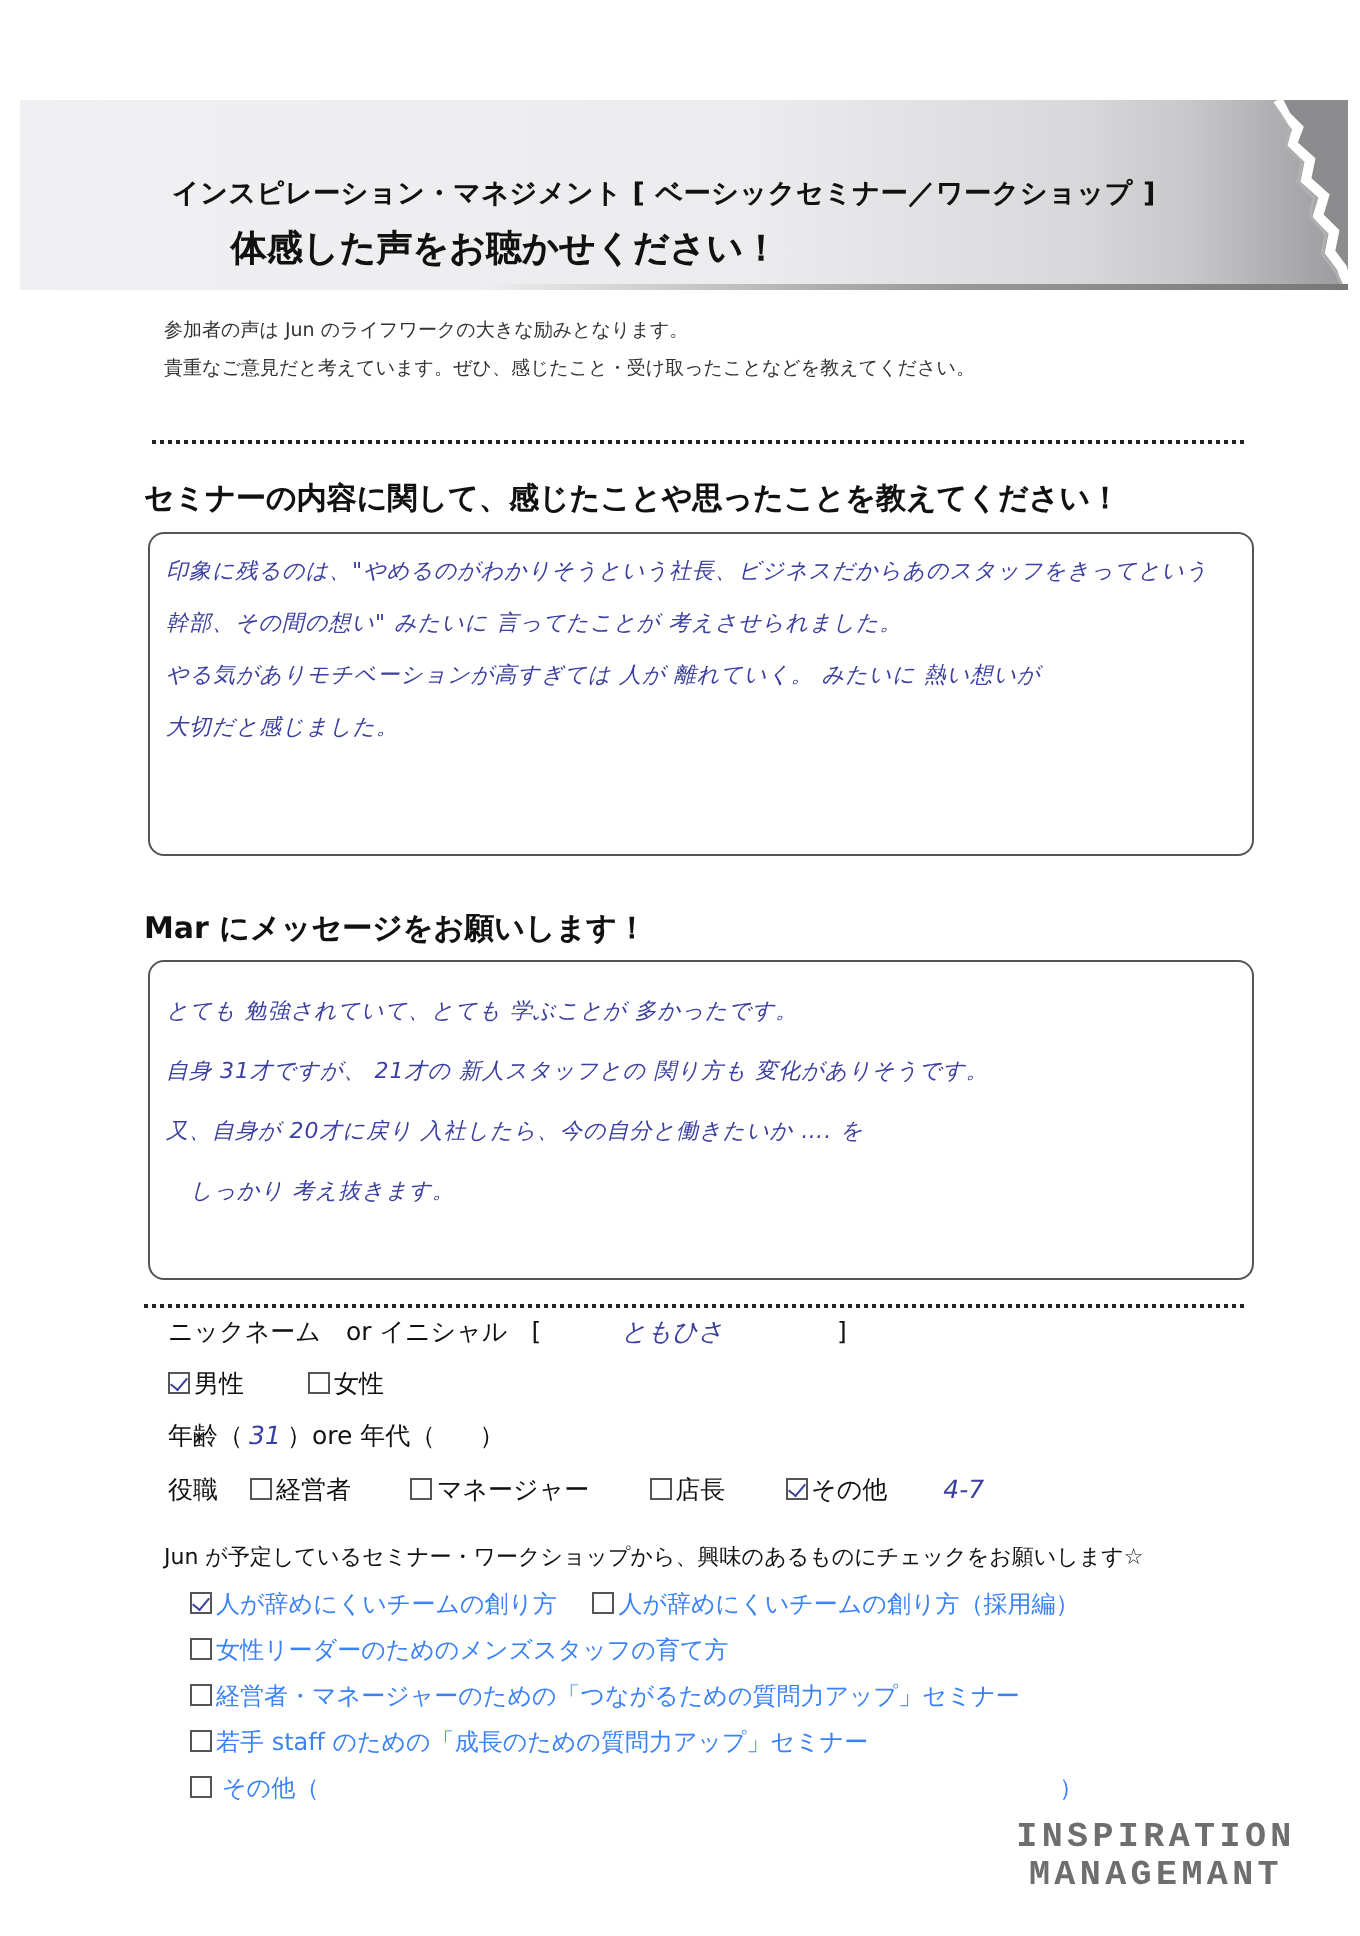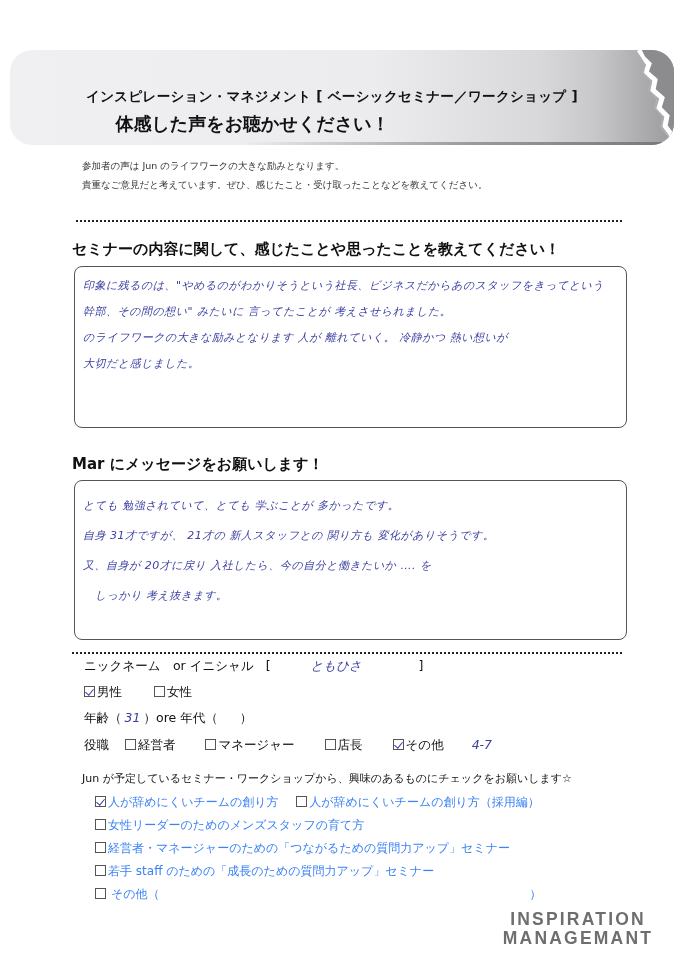--- a/index.html
+++ b/index.html
@@ -3,21 +3,20 @@
   <meta charset="utf-8">
   <style>
     * { box-sizing: border-box; margin: 0; padding: 0; }
     html, body { width: 680px; height: 968px; background: #ffffff; overflow: hidden; }
     body { position: relative; font-family: "DejaVu Sans", "Liberation Sans", sans-serif; color: #1a1a1a; }
 
     .banner {
       position: absolute; left: 10px; top: 50px; width: 664px; height: 95px;
       background: linear-gradient(90deg, #f0f0f2 0%, #ececee 55%, #d8d8da 80%, #c8c8ca 88%, #9a9a9c 100%);
       overflow: hidden;
-      border-radius: 22px;
     }
     .banner::after {
       content: ""; position: absolute; left: 0; bottom: 0; right: 0; height: 3px;
       background: linear-gradient(90deg, rgba(0,0,0,0) 35%, #999 70%, #777 100%);
     }
     .tear {
       position: absolute; right: 0; top: 0; width: 75px; height: 95px;
     }
     .banner-line1 {
       position: absolute; left: 0; width: 664px; top: 38px; text-align: center;
@@ -58,21 +57,21 @@
       content: ""; position: absolute; left: 2px; top: 0px; width: 4px; height: 7px;
       border-right: 1.5px solid #3b3fa0; border-bottom: 1.5px solid #3b3fa0; transform: rotate(40deg);
     }
     .pen { color: #3b3fa0; font-style: italic; }
 
     .interest-title { position: absolute; left: 82px; top: 771px; font-size: 11px; color: #111; }
     .interest { position: absolute; left: 95px; font-size: 12px; color: #3b82f6; white-space: nowrap; }
 
     .logo {
       position: absolute; left: 497px; top: 910px; width: 162px; text-align: center;
-      font-family: Liberation Sans, sans-serif; font-weight: bold; color: #6e6e6e;
+      font-family: Liberation Mono, monospace; font-weight: bold; color: #6e6e6e;
       font-size: 17.5px; line-height: 19px; letter-spacing: 2.2px;
     }
   </style>
 </head>
 <body>
 
 <div class="banner">
   <svg class="tear" viewBox="0 0 75 95" preserveAspectRatio="none">
     <polygon points="75,0 40,0 44,8 50,14 47,22 56,30 54,40 63,48 60,58 68,66 66,76 72,84 75,95" fill="#8c8c8e"></polygon>
     <polyline points="40,0 44,8 50,14 47,22 56,30 54,40 63,48 60,58 68,66 66,76 72,84 75,95" fill="none" stroke="#ffffff" stroke-width="5"></polyline>
@@ -87,21 +86,21 @@
   <div>貴重なご意見だと考えています。ぜひ、感じたこと・受け取ったことなどを教えてください。</div>
 </div>
 
 <div class="dotline" style="top:220px;"></div>
 
 <div class="section-title" style="top:240px;">セミナーの内容に関して、感じたことや思ったことを教えてください！</div>
 <div class="hbox" style="top:266px; height:162px;">
   <div class="hw" style="top:6px;">
     <p>印象に残るのは、"やめるのがわかりそうという社長、ビジネスだからあのスタッフをきってという</p>
     <p>幹部、その間の想い" みたいに 言ってたことが 考えさせられました。</p>
-    <p>のライフワークの大きな励みとなります 人が 離れていく。 冷静かつ 熱い想いが</p>
+    <p>やる気がありモチベーションが高すぎては 人が 離れていく。 みたいに 熱い想いが</p>
     <p>大切だと感じました。</p>
   </div>
 </div>
 
 <div class="section-title" style="top:455px;">Mar にメッセージをお願いします！</div>
 <div class="hbox" style="top:480px; height:160px;">
   <div class="hw" style="top:10px;">
     <p style="height:30px;line-height:30px;">とても 勉強されていて、とても 学ぶことが 多かったです。</p>
     <p style="height:30px;line-height:30px;">自身 31才ですが、 21才の 新人スタッフとの 関り方も 変化がありそうです。</p>
     <p style="height:30px;line-height:30px;">又、自身が 20才に戻り 入社したら、今の自分と働きたいか …. を</p>

